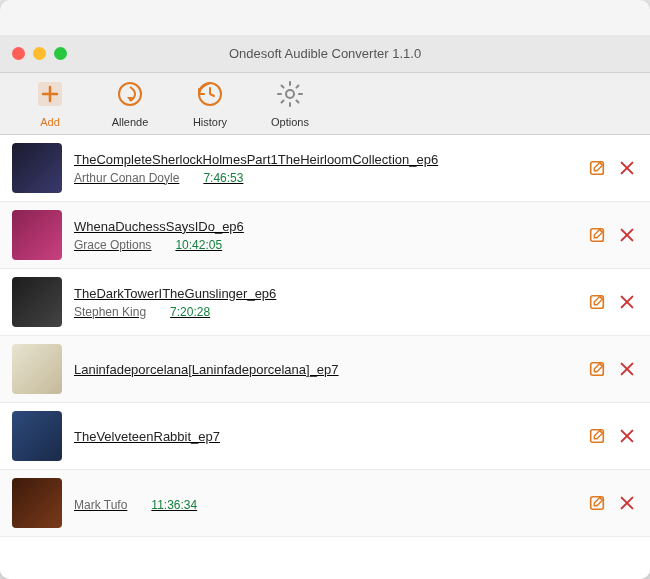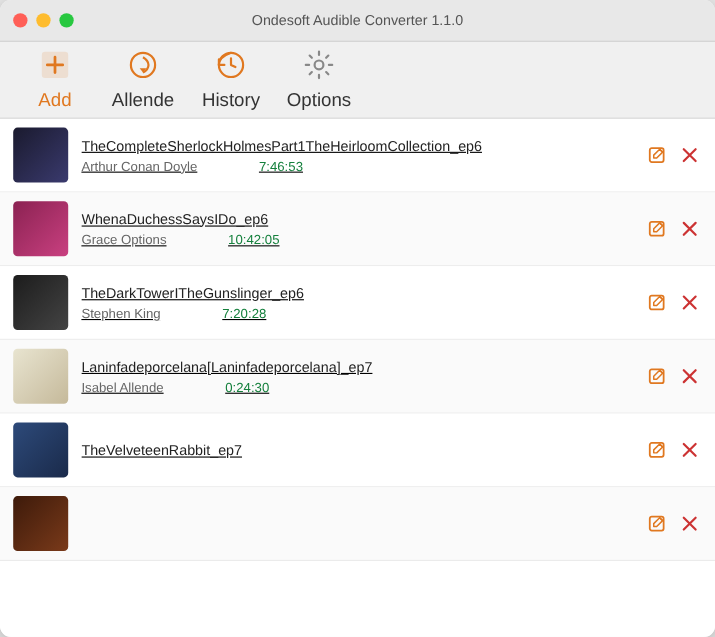--- a/index.html
+++ b/index.html
@@ -25,20 +25,21 @@
 
     
     .title-bar {
       height: 38px;
       background: #e8e8e8;
       display: flex;
       align-items: center;
       justify-content: center;
       position: relative;
       border-bottom: 1px solid #d0d0d0;
+      margin-top: 35px;
     }
 
     .window-controls {
       position: absolute;
       left: 12px;
       display: flex;
       gap: 8px;
       align-items: center;
     }
 
@@ -77,21 +78,21 @@
       min-width: 60px;
     }
 
     .toolbar-icon {
       font-size: 28px;
       line-height: 1;
       margin-bottom: 2px;
     }
 
     .toolbar-label {
-      font-size: 17px;
+      font-size: 11px;
       color: #333;
     }
 
     .toolbar-item.active .toolbar-icon,
     .toolbar-item.active .toolbar-label {
       color: #e07820;
     }
 
     .toolbar-icon svg {
       width: 30px;
@@ -150,21 +151,21 @@
       color: #222;
       white-space: nowrap;
       overflow: hidden;
       text-overflow: ellipsis;
     }
 
     .book-meta {
       display: flex;
       align-items: center;
       margin-top: 4px;
-      gap: 56px;
+      gap: 24px;
     }
 
     .book-author {
       font-size: 12px;
       color: #666;
     }
 
     .book-duration {
       font-size: 12px;
       color: #15803d;
@@ -330,24 +331,20 @@
           <svg viewBox="0 0 20 20" fill="none">
             <path d="M4 4 L16 16 M16 4 L4 16" stroke="#cc3333" stroke-width="2.2" stroke-linecap="round"></path>
           </svg>
         </button>
       </div>
     </div>
       <div class="list-row">
       <div class="book-thumb book-thumb-4"></div>
       <div class="book-info">
         <div class="book-title">Laninfadeporcelana[Laninfadeporcelana]_ep7</div>
-        <div class="book-meta">
-          <span class="book-author">Isabel Allende</span>
-          <span class="book-duration">0:24:30</span>
-        </div>
       </div>
       <div class="row-actions">
         <button class="action-btn edit-icon" title="Edit">
           <svg viewBox="0 0 20 20" fill="none">
             <rect x="3" y="3" width="14" height="14" rx="2" stroke="#e07820" stroke-width="1.8"></rect>
             <path d="M7 13 L7 10 L13 4 L16 7 L10 13 Z" fill="none" stroke="#e07820" stroke-width="1.5" stroke-linejoin="round"></path>
             <path d="M13 4 L16 7" stroke="#e07820" stroke-width="1.5"></path>
           </svg>
         </button>
         <button class="action-btn delete-icon" title="Delete">
@@ -373,20 +370,24 @@
         <button class="action-btn delete-icon" title="Delete">
           <svg viewBox="0 0 20 20" fill="none">
             <path d="M4 4 L16 16 M16 4 L4 16" stroke="#cc3333" stroke-width="2.2" stroke-linecap="round"></path>
           </svg>
         </button>
       </div>
     </div>
       <div class="list-row">
       <div class="book-thumb book-thumb-6"></div>
       <div class="book-info">
+        <div class="book-meta">
+          <span class="book-author">Mark Tufo</span>
+          <span class="book-duration">11:36:34</span>
+        </div>
       </div>
       <div class="row-actions">
         <button class="action-btn edit-icon" title="Edit">
           <svg viewBox="0 0 20 20" fill="none">
             <rect x="3" y="3" width="14" height="14" rx="2" stroke="#e07820" stroke-width="1.8"></rect>
             <path d="M7 13 L7 10 L13 4 L16 7 L10 13 Z" fill="none" stroke="#e07820" stroke-width="1.5" stroke-linejoin="round"></path>
             <path d="M13 4 L16 7" stroke="#e07820" stroke-width="1.5"></path>
           </svg>
         </button>
         <button class="action-btn delete-icon" title="Delete">

